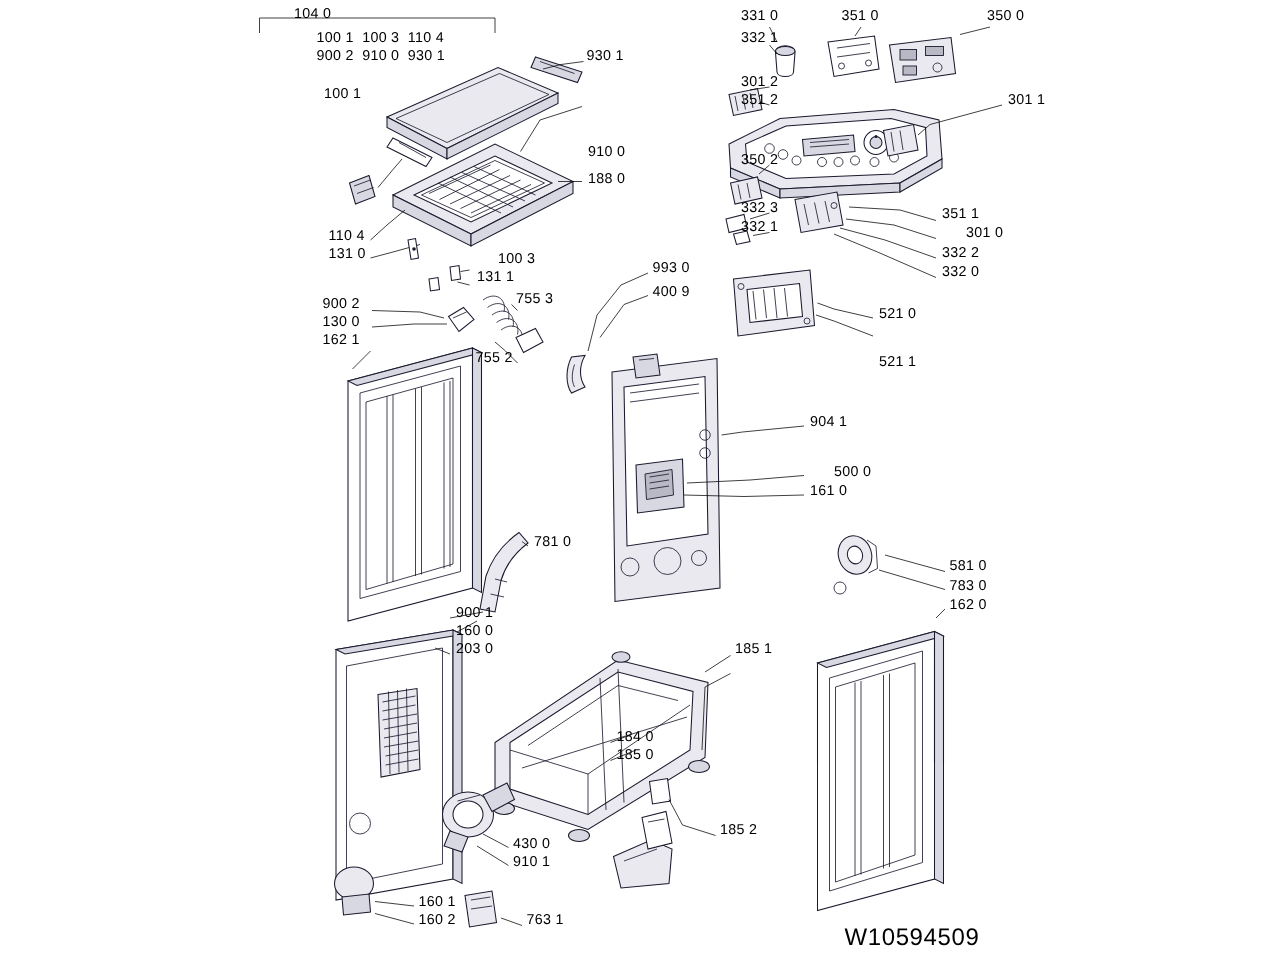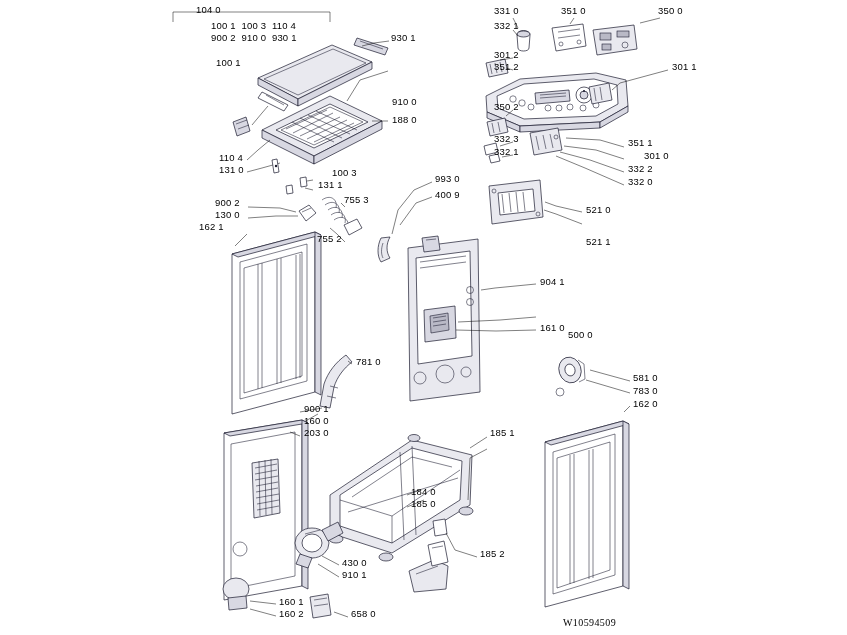--- a/index.html
+++ b/index.html
@@ -21,22 +21,22 @@
     position: absolute;
     font-family: "Liberation Sans", sans-serif;
     font-size: 9.5px;
     color: #000000;
     white-space: pre;
     line-height: 11px;
     letter-spacing: 0.2px;
   }
   .docid {
     position: absolute;
-    font-family: Liberation Serif, serif;
-    font-size: 10px;
+    font-family: Liberation Sans, sans-serif;
+    font-size: 16px;
     color: #000000;
     letter-spacing: 0.4px;
   }
   #art {
     position: absolute;
     left: 0;
     top: 0;
     width: 847px;
     height: 635px;
   }
@@ -410,21 +410,21 @@
   <div class="lbl" style="left:216px; top:57px;">100 1</div>
   <div class="lbl" style="left:392px; top:64px;margin-top:32px;">910 0</div>
   <div class="lbl" style="left:392px; top:114px;">188 0</div>
   <div class="lbl" style="left:219px; top:152px;">110 4</div>
   <div class="lbl" style="left:219px; top:164px;">131 0</div>
   <div class="lbl" style="left:318px; top:167px;margin-left:14px;">100 3</div>
   <div class="lbl" style="left:318px; top:179px;">131 1</div>
   <div class="lbl" style="left:344px; top:194px;">755 3</div>
   <div class="lbl" style="left:215px; top:197px;">900 2</div>
   <div class="lbl" style="left:215px; top:209px;">130 0</div>
-  <div class="lbl" style="left:199px; top:221px;">162 1</div>
+  <div class="lbl" style="left:215px; top:221px;">162 1</div>
   <div class="lbl" style="left:317px; top:233px;">755 2</div>
   <div class="lbl" style="left:435px; top:173px;text-align:center;">993 0</div>
   <div class="lbl" style="left:435px; top:189px;">400 9</div>
 
   <div class="lbl" style="left:494px; top:5px;">331 0</div>
   <div class="lbl" style="left:494px; top:20px;">332 1</div>
   <div class="lbl" style="left:561px; top:5px;">351 0</div>
   <div class="lbl" style="left:658px; top:5px;">350 0</div>
   <div class="lbl" style="left:494px; top:49px;">301 2</div>
   <div class="lbl" style="left:494px; top:61px;">351 2</div>
@@ -433,34 +433,34 @@
   <div class="lbl" style="left:628px; top:137px;">351 1</div>
   <div class="lbl" style="left:644px; top:150px;">301 0</div>
   <div class="lbl" style="left:494px; top:133px;">332 3</div>
   <div class="lbl" style="left:494px; top:146px;">332 1</div>
   <div class="lbl" style="left:628px; top:163px;">332 2</div>
   <div class="lbl" style="left:628px; top:176px;">332 0</div>
 
   <div class="lbl" style="left:586px; top:204px;">521 0</div>
   <div class="lbl" style="left:586px; top:216px;margin-top:20px;">521 1</div>
   <div class="lbl" style="left:540px; top:276px;">904 1</div>
-  <div class="lbl" style="left:568px; top:309px;margin-top:20px;">500 0</div>
+  <div class="lbl" style="left:556px; top:309px;">500 0</div>
   <div class="lbl" style="left:540px; top:322px;">161 0</div>
   <div class="lbl" style="left:356px; top:356px;">781 0</div>
   <div class="lbl" style="left:304px; top:403px;">900 1</div>
   <div class="lbl" style="left:304px; top:415px;">160 0</div>
   <div class="lbl" style="left:304px; top:427px;">203 0</div>
   <div class="lbl" style="left:633px; top:372px;">581 0</div>
   <div class="lbl" style="left:633px; top:385px;">783 0</div>
   <div class="lbl" style="left:633px; top:398px;">162 0</div>
   <div class="lbl" style="left:490px; top:427px;">185 1</div>
   <div class="lbl" style="left:411px; top:486px;">184 0</div>
   <div class="lbl" style="left:411px; top:498px;">185 0</div>
   <div class="lbl" style="left:480px; top:548px;">185 2</div>
   <div class="lbl" style="left:342px; top:557px;">430 0</div>
   <div class="lbl" style="left:342px; top:569px;">910 1</div>
   <div class="lbl" style="left:279px; top:596px;">160 1</div>
   <div class="lbl" style="left:279px; top:608px;">160 2</div>
-  <div class="lbl" style="left:351px; top:608px;">658 0</div>
+  <div class="lbl" style="left:351px; top:608px;">763 1</div>
 
   <div class="docid" style="left:563px; top:617px;">W10594509</div>
 
 </div>
 
 </body></html>

